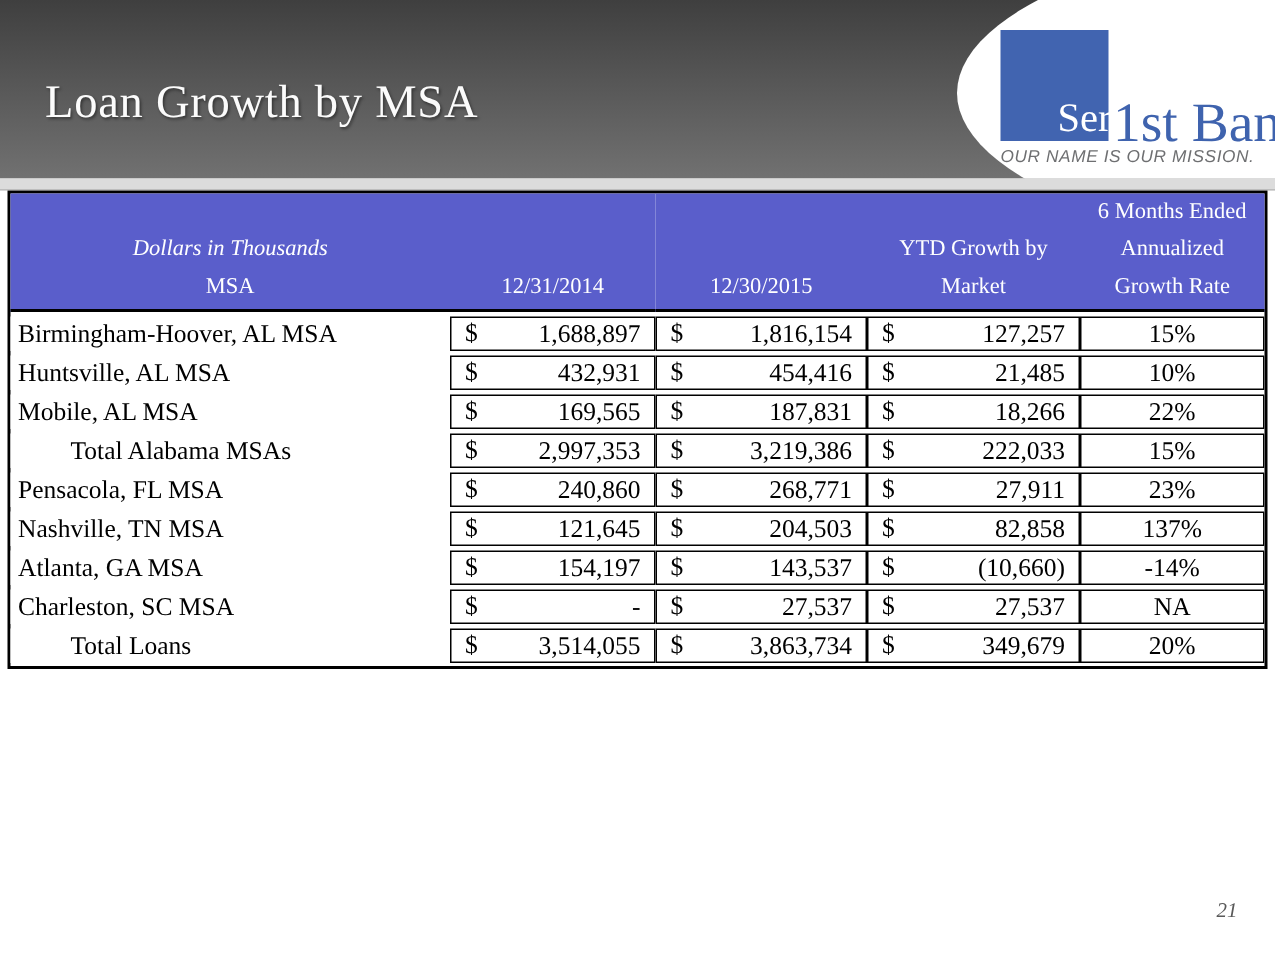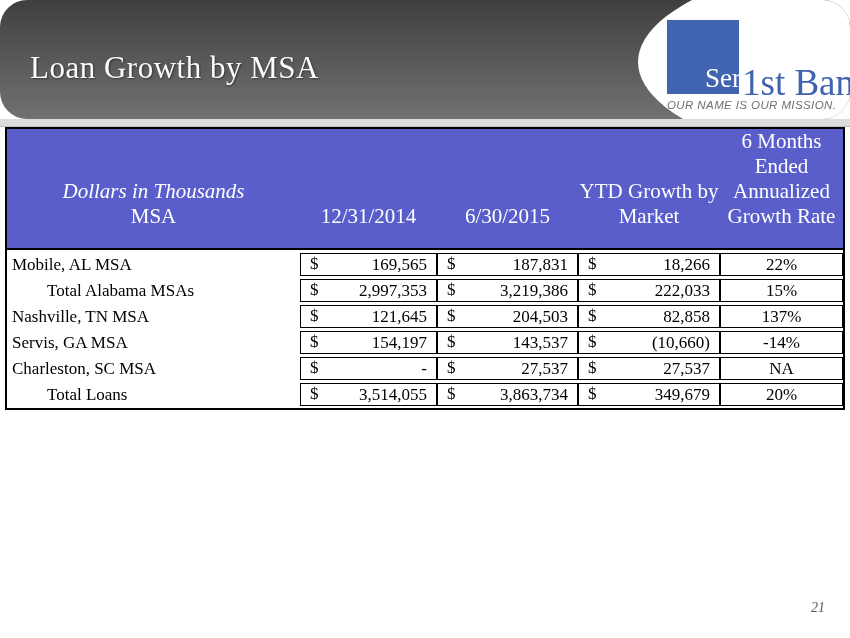--- a/index.html
+++ b/index.html
@@ -13,21 +13,20 @@
     position:relative;
     background:#ffffff;
     font-family:"Liberation Serif","DejaVu Serif",serif;
     overflow:hidden;
   }
   
   .banner{
     position:absolute;left:0;top:0;width:850px;height:119px;
     background:linear-gradient(to bottom,#3f3f3f 0%,#565656 45%,#717171 100%);
     overflow:hidden;
-    border-radius:27px;
   }
   .logo-panel{
     position:absolute;
     left:638px;top:-56px;width:724px;height:236px;
     background:#ffffff;border-radius:50%;
   }
   .slide-title{
     position:absolute;left:30px;top:50px;
     font-size:31px;color:#fbfbfb;letter-spacing:0.5px;
     text-shadow:1px 1px 2px rgba(0,0,0,0.45);
@@ -61,24 +60,24 @@
     border:2px solid #000;background:#fff;
   }
   table.loan-table{
     width:100%;table-layout:fixed;
     border-collapse:separate;border-spacing:0 3px;
     margin-top:-3px;margin-bottom:-1px;
     font-size:17px;color:#000;
   }
   .loan-table th{
     background:var(--header-bg);
-    color:#ffffff;font-weight:normal;font-size:21px;line-height:25px;
+    color:#ffffff;font-weight:normal;font-size:15px;line-height:25px;
     vertical-align:bottom;text-align:center;
     border-bottom:2px solid #000;
-    height:73px;padding-bottom:19px;
+    height:73px;padding-bottom:2px;
   }
   .hdr-italic{font-style:italic;}
   .loan-table td{height:23px;background:#fff;}
   td.c-name{
     border:none;padding-left:5px;text-align:left;white-space:nowrap;
     overflow:hidden;
   }
   td.c-name.total{padding-left:40px;}
   td.c-num{
     position:relative;border:1.5px solid #000;
@@ -117,35 +116,65 @@
     <thead>
       <tr>
         <th>
           <div class="hdr-italic">Dollars in Thousands</div>
           <div>MSA</div>
         </th>
         <th>
           <div>12/31/2014</div>
         </th>
         <th>
-          <div>6/30/2015</div>
+          <div>12/30/2015</div>
         </th>
         <th>
           <div>YTD Growth by</div>
           <div>Market</div>
         </th>
         <th>
           <div>6 Months Ended</div>
           <div>Annualized</div>
           <div>Growth Rate</div>
         </th>
       </tr>
     </thead>
     <tbody>
-
+  <tr>
+    <td class="c-name">Birmingham-Hoover, AL MSA</td>
+    <td class="c-num">
+      <span class="dollar">$</span><span class="val v2014">1,688,897</span>
+    </td>
+    <td class="c-num">
+      <span class="dollar">$</span><span class="val v2015">1,816,154</span>
+    </td>
+    <td class="c-num">
+      <span class="dollar">$</span><span class="val ytd">127,257</span>
+    </td>
+    <td class="c-rate">
+      <span class="val rate">15%</span>
+    </td>
+  </tr>
+
+  <tr>
+    <td class="c-name">Huntsville, AL MSA</td>
+    <td class="c-num">
+      <span class="dollar">$</span><span class="val v2014">432,931</span>
+    </td>
+    <td class="c-num">
+      <span class="dollar">$</span><span class="val v2015">454,416</span>
+    </td>
+    <td class="c-num">
+      <span class="dollar">$</span><span class="val ytd">21,485</span>
+    </td>
+    <td class="c-rate">
+      <span class="val rate">10%</span>
+    </td>
+  </tr>
 
 
 
   <tr>
     <td class="c-name">Mobile, AL MSA</td>
     <td class="c-num">
       <span class="dollar">$</span><span class="val v2014">169,565</span>
     </td>
     <td class="c-num">
       <span class="dollar">$</span><span class="val v2015">187,831</span>
@@ -167,39 +196,54 @@
       <span class="dollar">$</span><span class="val v2015">3,219,386</span>
     </td>
     <td class="c-num">
       <span class="dollar">$</span><span class="val ytd">222,033</span>
     </td>
     <td class="c-rate">
       <span class="val rate">15%</span>
     </td>
   </tr>
 
+  <tr>
+    <td class="c-name">Pensacola, FL MSA</td>
+    <td class="c-num">
+      <span class="dollar">$</span><span class="val v2014">240,860</span>
+    </td>
+    <td class="c-num">
+      <span class="dollar">$</span><span class="val v2015">268,771</span>
+    </td>
+    <td class="c-num">
+      <span class="dollar">$</span><span class="val ytd">27,911</span>
+    </td>
+    <td class="c-rate">
+      <span class="val rate">23%</span>
+    </td>
+  </tr>
 
   <tr>
     <td class="c-name">Nashville, TN MSA</td>
     <td class="c-num">
       <span class="dollar">$</span><span class="val v2014">121,645</span>
     </td>
     <td class="c-num">
       <span class="dollar">$</span><span class="val v2015">204,503</span>
     </td>
     <td class="c-num">
       <span class="dollar">$</span><span class="val ytd">82,858</span>
     </td>
     <td class="c-rate">
       <span class="val rate">137%</span>
     </td>
   </tr>
 
   <tr>
-    <td class="c-name">Servis, GA MSA</td>
+    <td class="c-name">Atlanta, GA MSA</td>
     <td class="c-num">
       <span class="dollar">$</span><span class="val v2014">154,197</span>
     </td>
     <td class="c-num">
       <span class="dollar">$</span><span class="val v2015">143,537</span>
     </td>
     <td class="c-num">
       <span class="dollar">$</span><span class="val ytd">(10,660)</span>
     </td>
     <td class="c-rate">

